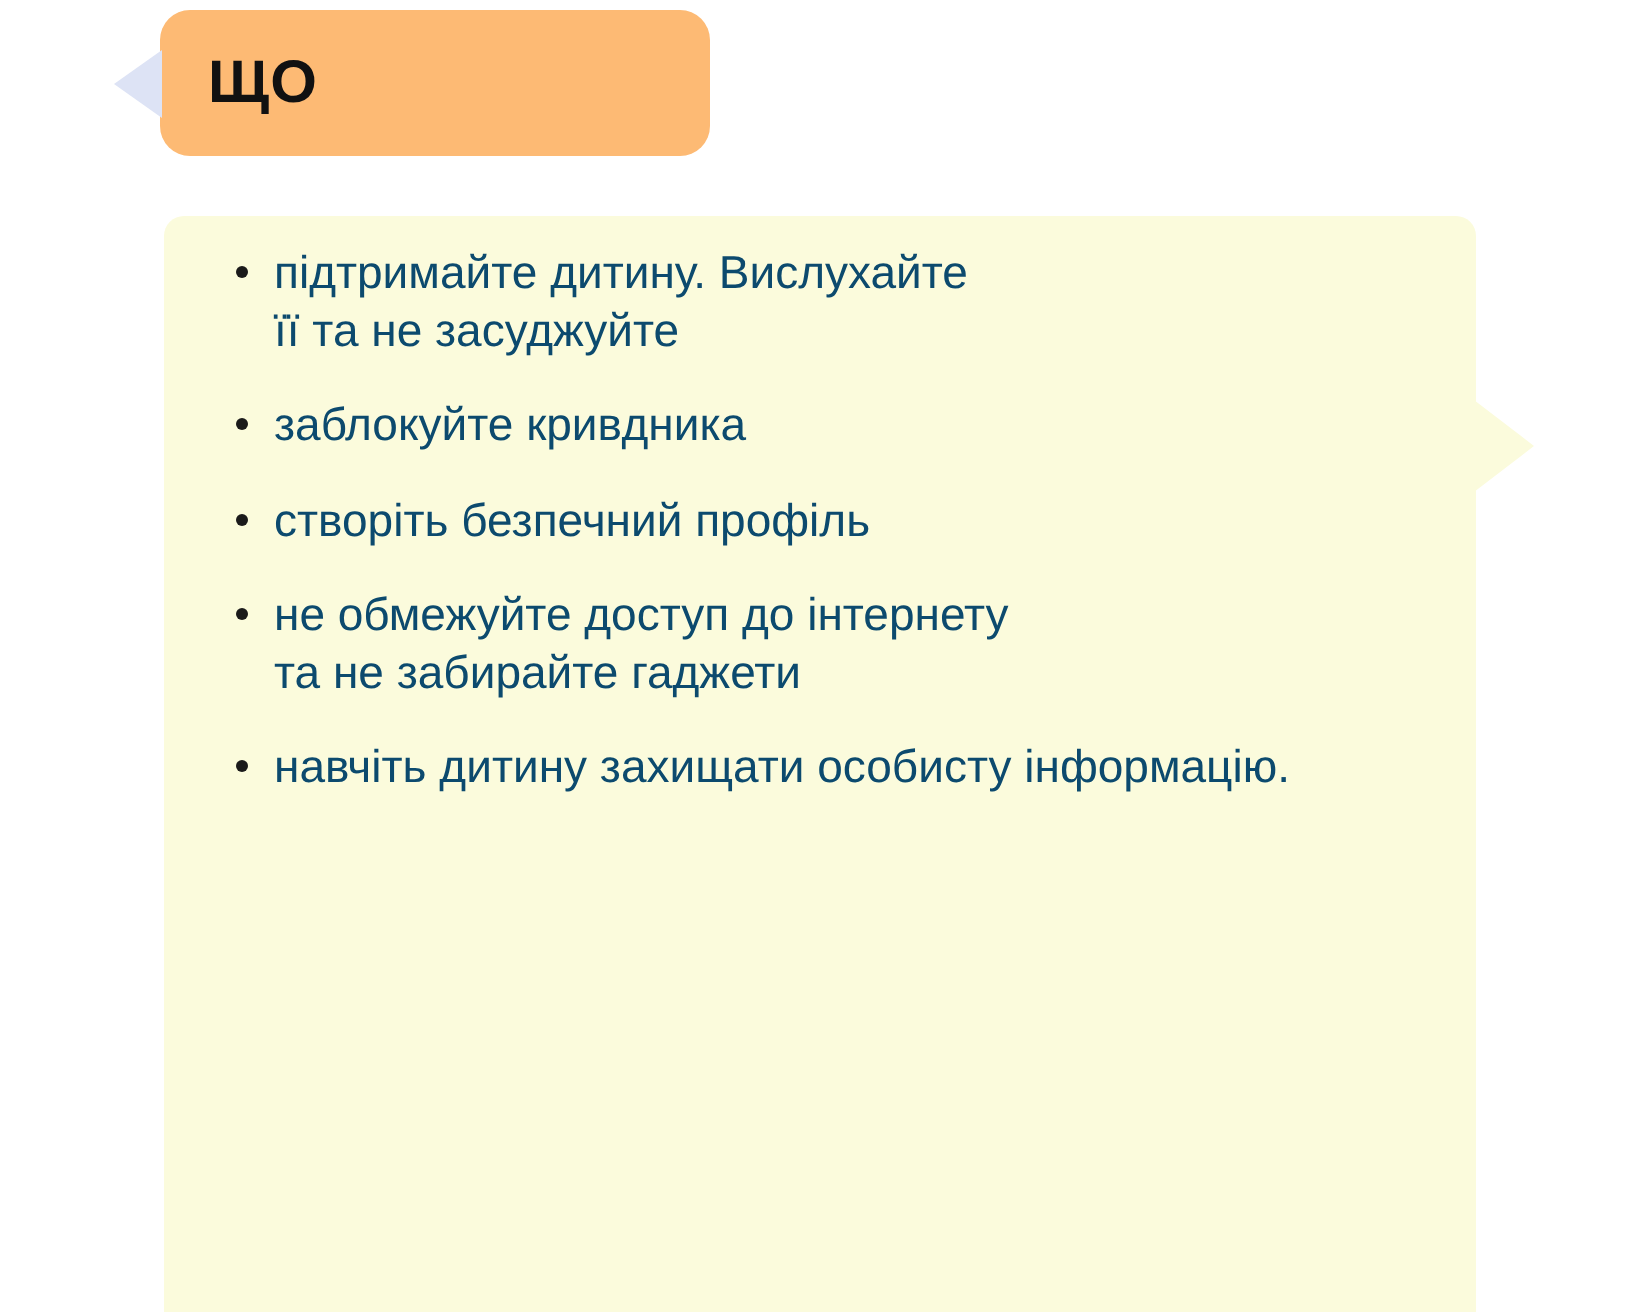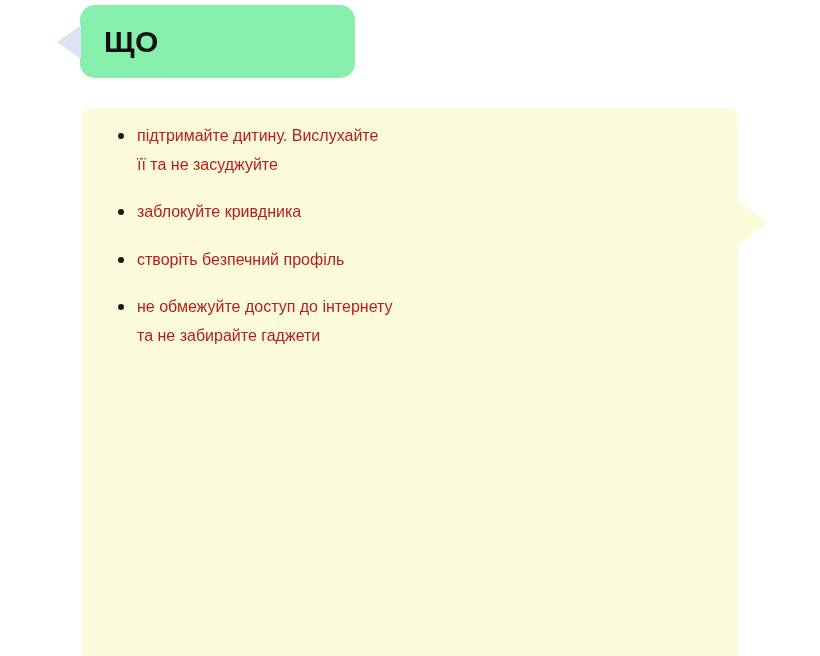--- a/index.html
+++ b/index.html
@@ -15,21 +15,21 @@
     position: relative;
   }
 
   
   #header-bubble {
     position: absolute;
     left: 80px;
     top: 5px;
     width: 275px;
     height: 73px;
-    background: #86efac;
+    background: #fdba74;
     border-radius: 15px;
     box-sizing: border-box;
   }
   #header-bubble-tail {
     position: absolute;
     left: -23px;
     top: 20px;
     width: 0;
     height: 0;
     border-top: 17px solid transparent;
@@ -82,23 +82,23 @@
     top: 14px;
     right: 14px;
     margin: 0;
     padding: 0;
     list-style: none;
   }
   .advice-item {
     position: relative;
     padding-left: 19px;
     margin: 0 0 19px 0;
-    font-size: 16px;
+    font-size: 23px;
     line-height: 28.5px;
-    color: #b91c1c;
+    color: #0c4a6e;
   }
   .advice-item:last-child { margin-bottom: 0; }
   .advice-bullet {
     position: absolute;
     left: 0;
     top: 11px;
     width: 6px;
     height: 6px;
     border-radius: 50%;
     background: #1a1a1a;
@@ -130,14 +130,18 @@
     </li>
     <li class="advice-item">
       <span class="advice-bullet"></span>
       <span class="advice-text">створіть безпечний профіль</span>
     </li>
     <li class="advice-item">
       <span class="advice-bullet"></span>
       <span class="advice-text">не обмежуйте доступ до інтернету
 та не забирайте гаджети</span>
     </li>
+    <li class="advice-item">
+      <span class="advice-bullet"></span>
+      <span class="advice-text">навчіть дитину захищати особисту інформацію.</span>
+    </li>
   </ul>
 </div>
 
 </body></html>

